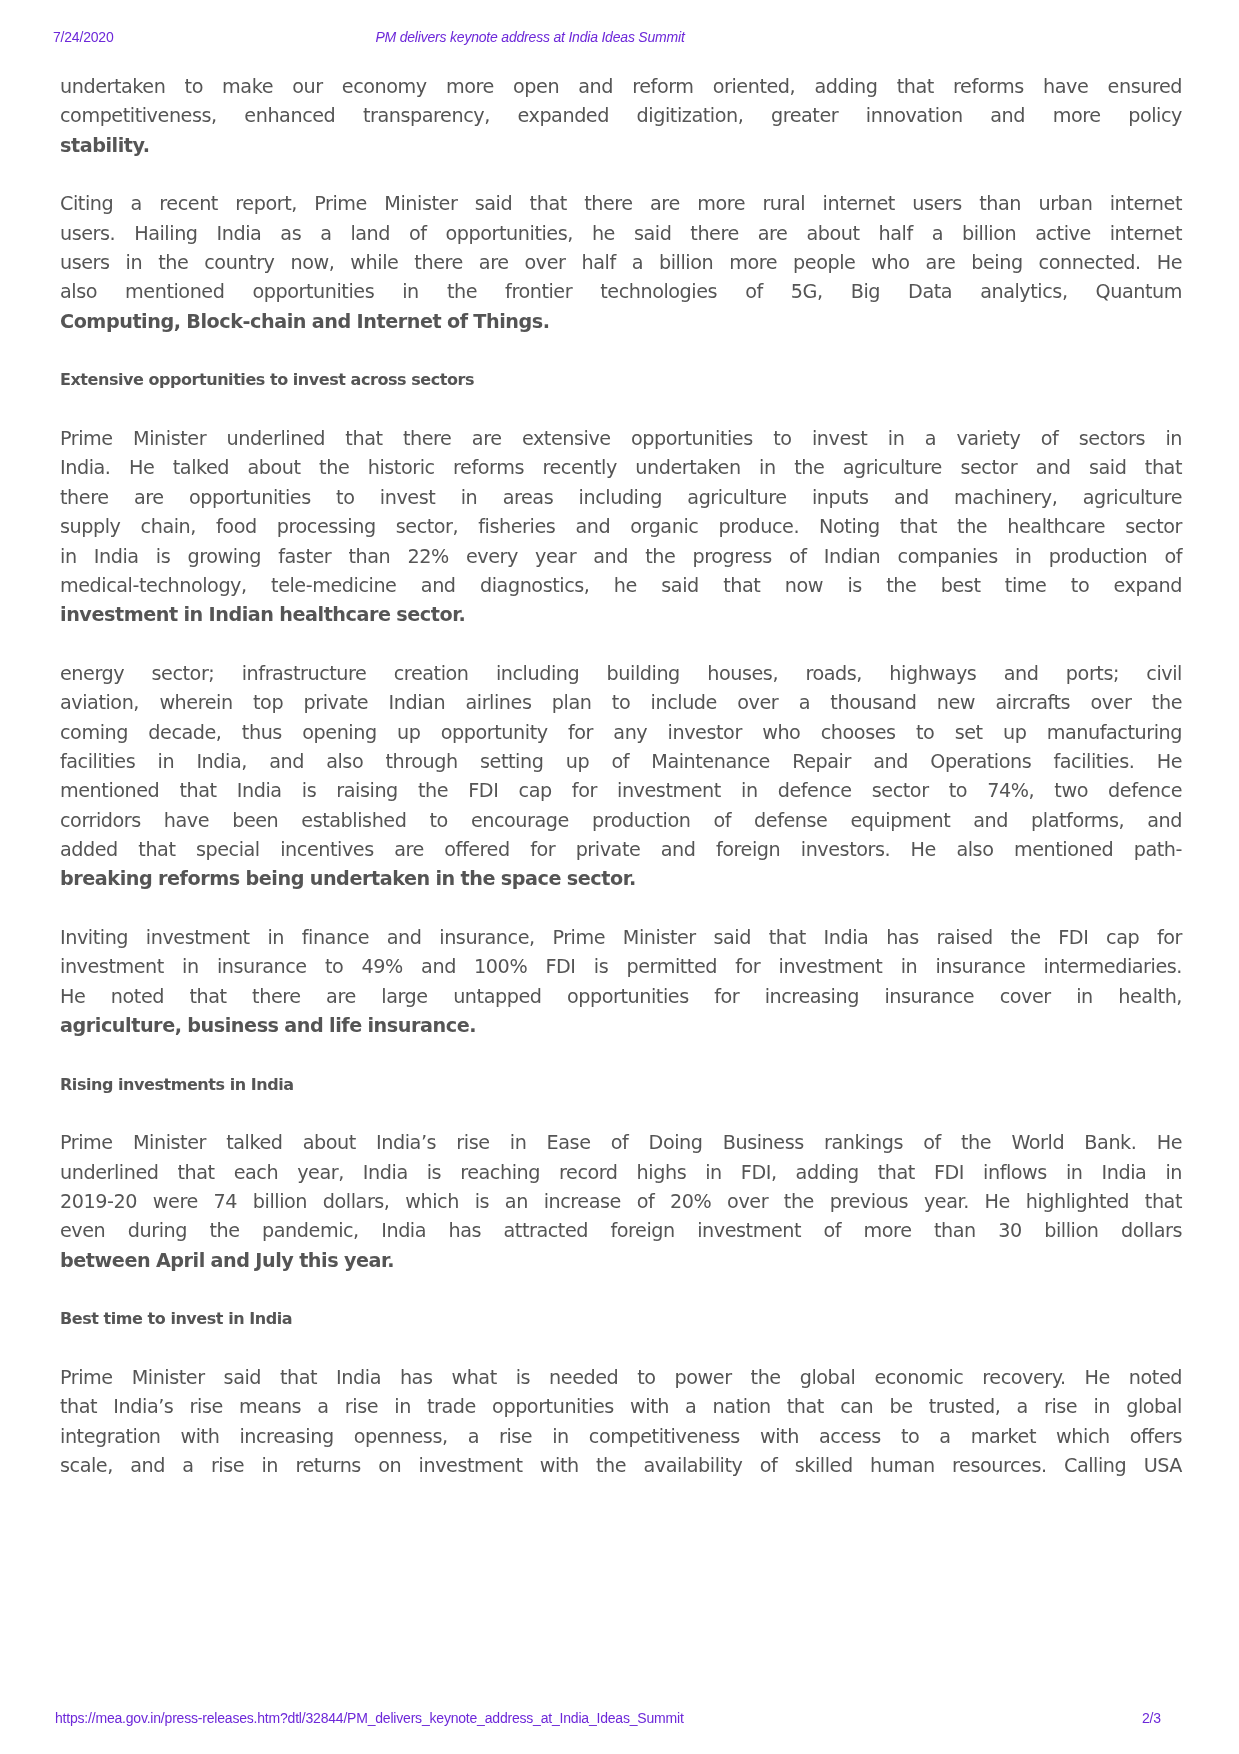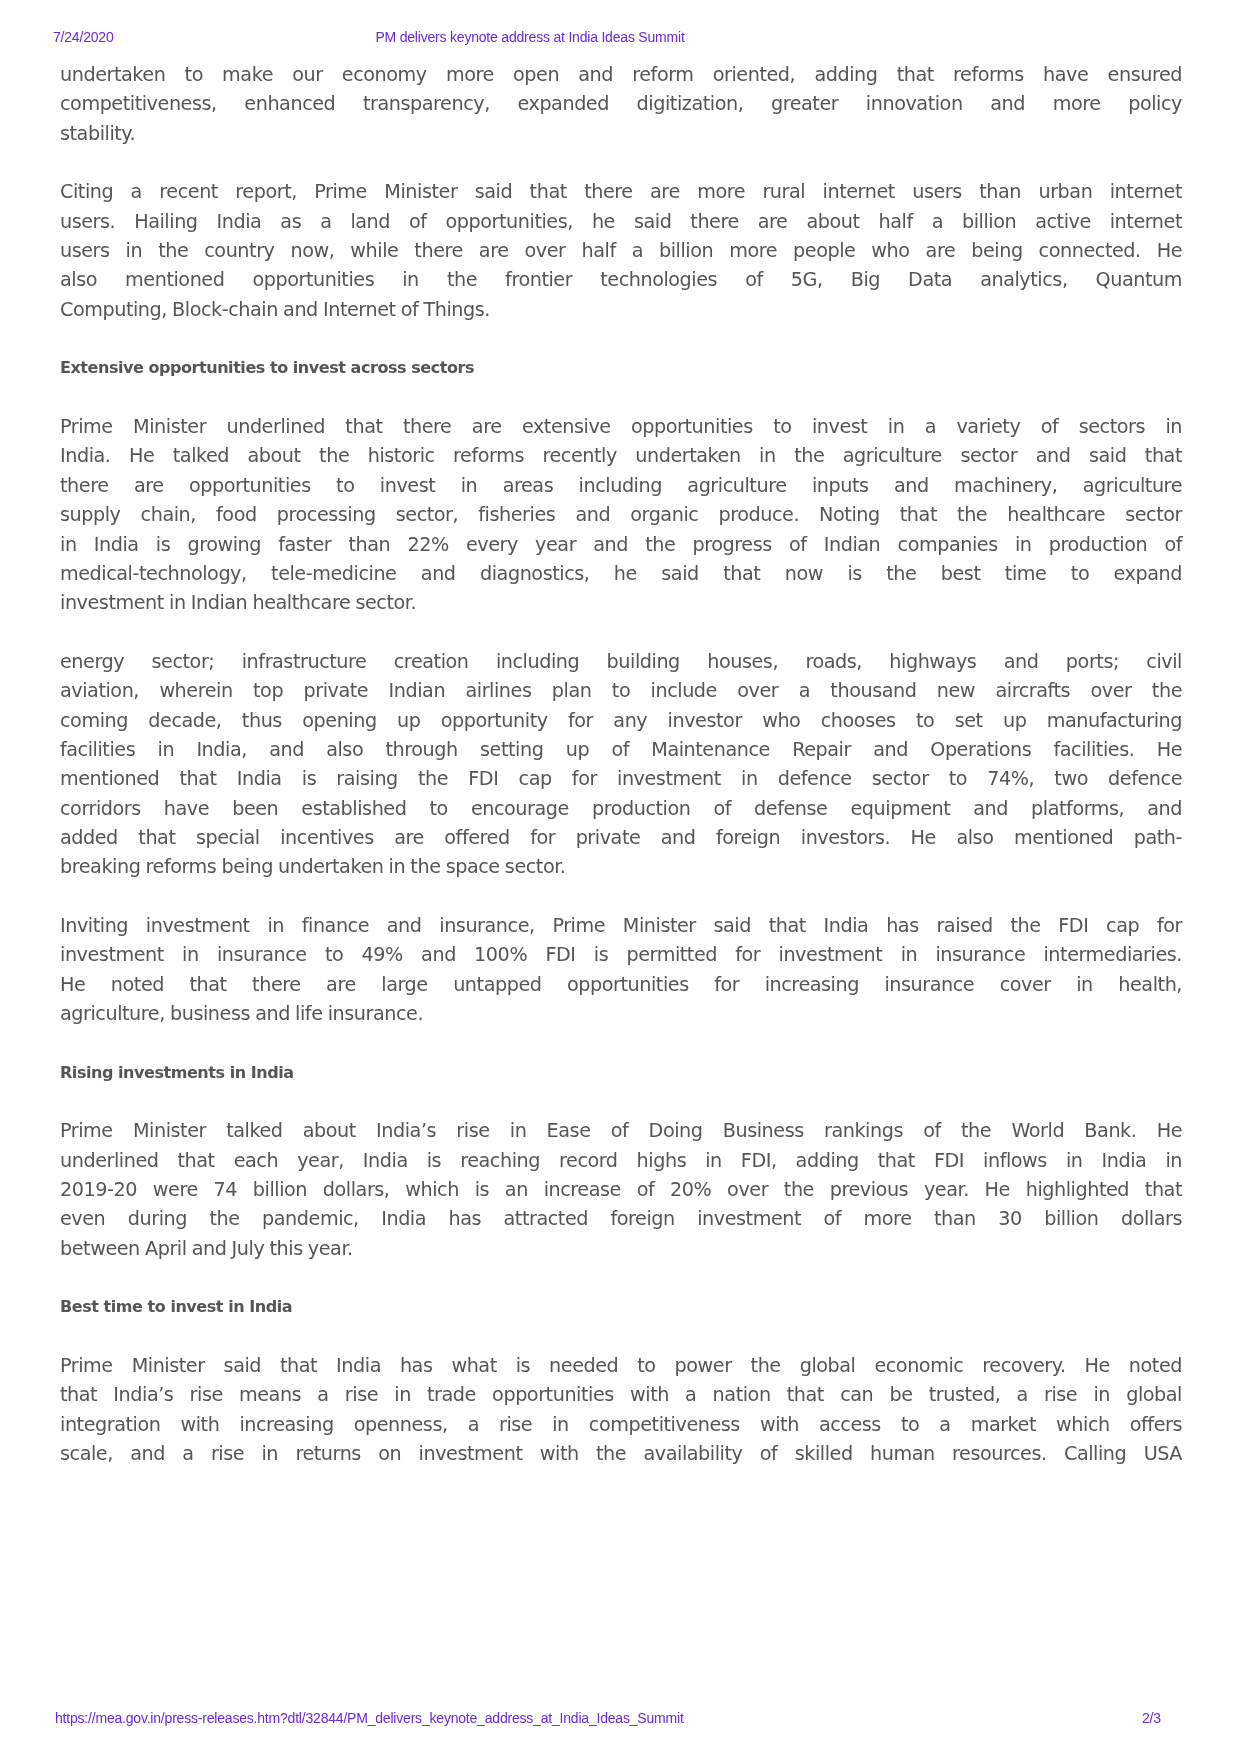--- a/index.html
+++ b/index.html
@@ -1,25 +1,25 @@
 <!DOCTYPE html>
 <html><head>
 <meta charset="utf-8">
 <style>
   html, body { margin:0; padding:0; background:#ffffff; }
   body { width:1239px; height:1754px; position:relative; overflow:hidden; }
   .hdr, .ftr { position:absolute; font-family:"Liberation Sans", sans-serif; font-size:14px; color:#6d28d9; letter-spacing:-0.2px; }
   .hdr-date { left:53px; top:29px; }
-  .hdr-title { left:0; width:1060px; top:29px; text-align:center; }
+  .hdr-title { left:0; width:1060px; top:29px; text-align:center;font-style:italic; }
   .ftr-url { left:55px; top:1710px; }
   .ftr-page { left:1142px; top:1710px; }
-  .content { position:absolute; left:60px; top:60px; width:1122px;
+  .content { position:absolute; left:60px; top:72px; width:1122px;
     font-family:"DejaVu Sans", sans-serif; color:#555555; font-size:19.2px; }
   .line { display:block; height:29.35px; line-height:29.35px; white-space:nowrap; text-align:justify; text-align-last:justify; letter-spacing:-0.45px; word-spacing:-0.5px; }
-  .line.last { text-align-last:left; }
+  .line.last { text-align-last:left;font-weight:bold; }
   .gap { display:block; height:29.35px; }
   .heading { display:block; height:29.35px; line-height:29.35px; font-weight:bold; color:#555555; font-size:16px; letter-spacing:-0.45px; }
   .para, .sec { display:block; }
 </style>
 </head>
 <body>
 
 <div class="hdr hdr-date">7/24/2020</div>
 <div class="hdr hdr-title">PM delivers keynote address at India Ideas Summit</div>
 

